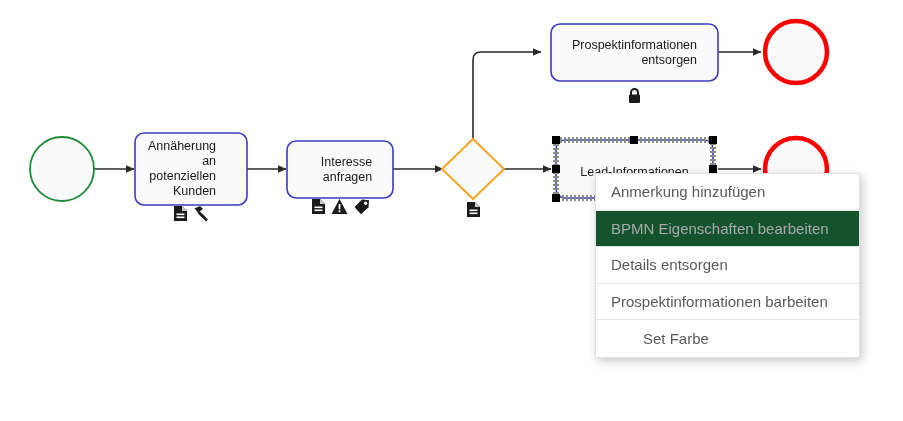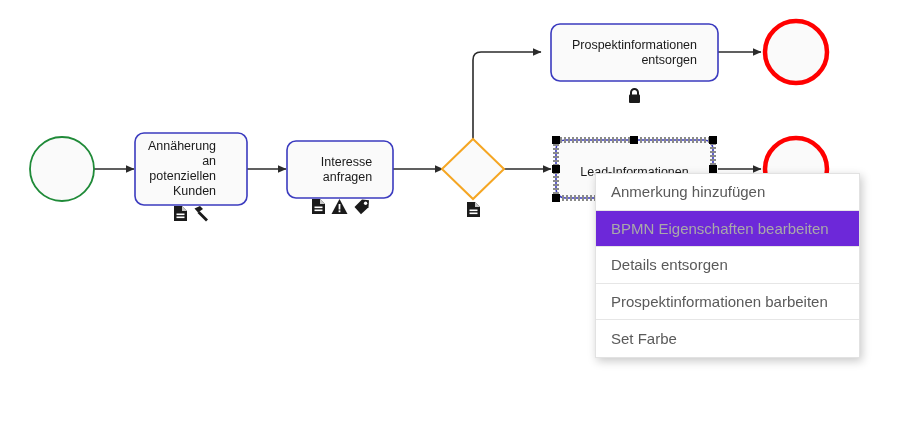--- a/index.html
+++ b/index.html
@@ -66,23 +66,23 @@
     padding: 0 0 0 15px;
     font-size: 15px;
     color: #5a5a5a;
     border-bottom: 1px solid #e6e6e6;
     background: #ffffff;
     cursor: default;
     box-sizing: border-box;
   }
   .menu-item.disabled {
     color: #a9a9a9;
-    background: #6d28d9;
-  }
-  .menu-item:last-child { border-bottom: none; }
+    background: #14532d;
+  }
+  .menu-item:last-child { border-bottom: none; margin-left: 32px; }
 
   
   .handle {
     position: absolute;
     width: 8px;
     height: 8px;
     background: #000000;
     z-index: 30;
   }
 </style>

